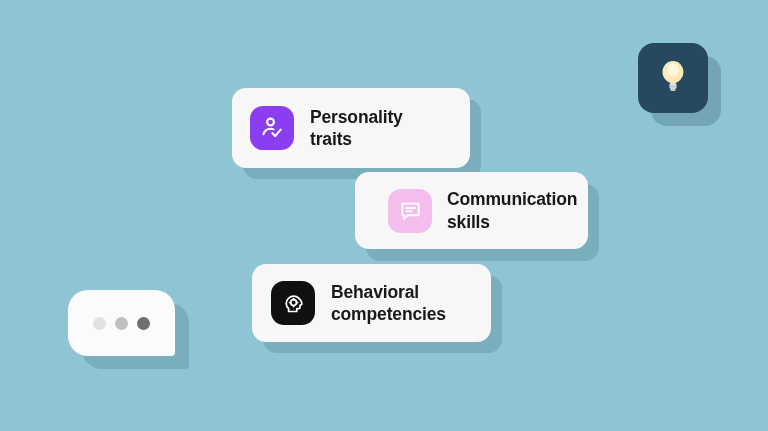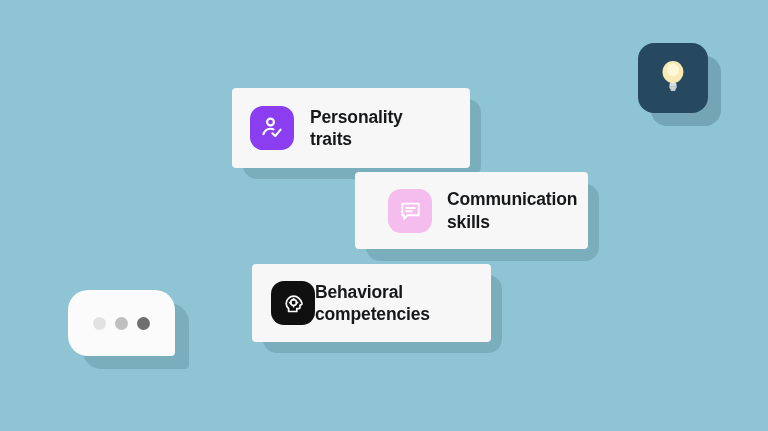--- a/index.html
+++ b/index.html
@@ -19,21 +19,21 @@
     width: 768px;
     height: 431px;
     background: #8ec4d4;
     overflow: hidden;
   }
 
   
   .card {
     position: absolute;
     background: #f7f7f7;
-    border-radius: 4px;
+    border-radius: 14px;
     display: flex;
     align-items: center;
     box-sizing: border-box;
   }
   .card-shadow {
     position: absolute;
     background: rgba(60, 95, 110, 0.22);
     border-radius: 14px;
     filter: blur(0.4px);
   }
@@ -64,21 +64,21 @@
   #card1 .card-label { margin-left: 16px; }
 
   
   #card2-shadow { left: 366px; top: 184px; width: 233px; height: 77px; }
   #card2 { left: 355px; top: 172px; width: 233px; height: 77px; padding-left: 33px; }
   #card2 .card-label { margin-left: 15px; }
 
   
   #card3-shadow { left: 263px; top: 275px; width: 239px; height: 78px; }
   #card3 { left: 252px; top: 264px; width: 239px; height: 78px; padding-left: 19px; }
-  #card3 .card-label { margin-left: 0; }
+  #card3 .card-label { margin-left: 16px; }
 
   
   #bulb-shadow {
     position: absolute;
     left: 651px; top: 56px;
     width: 70px; height: 70px;
     background: rgba(55, 92, 108, 0.30);
     border-radius: 16px;
   }
   #bulb-tile {

